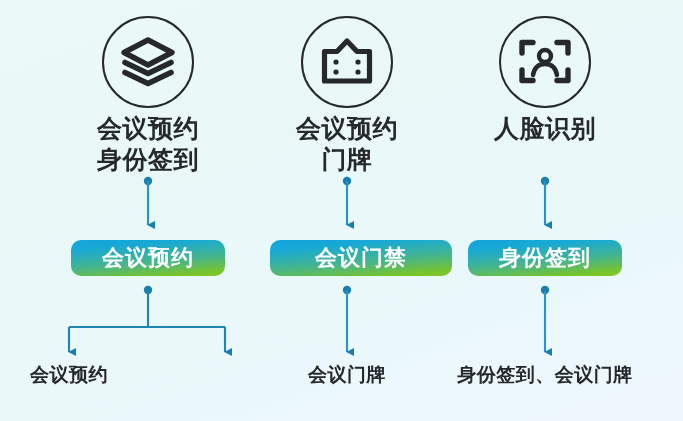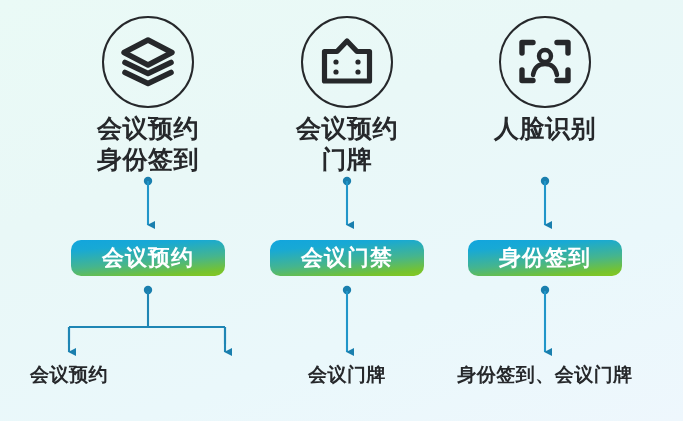--- a/index.html
+++ b/index.html
@@ -136,21 +136,21 @@
       <circle cx="16" cy="24" r="2.6" fill="#26282b"></circle>
       <circle cx="38" cy="24" r="2.6" fill="#26282b"></circle>
       <circle cx="16" cy="34" r="2.6" fill="#26282b"></circle>
       <circle cx="38" cy="34" r="2.6" fill="#26282b"></circle>
     </svg>
   </div>
   <div class="node-title" style="left:247px; top:114px; width:200px;">
     <div>会议预约</div>
     <div>门牌</div>
   </div>
-  <div class="pill" style="left:270px; top:240px; width:154px;">会议门禁</div>
+  <div class="pill" style="left:270px; top:240px; width:182px;">会议门禁</div>
   <div class="leaf-label" style="left:287px; top:362px; width:120px;text-align:center;">会议门牌</div>
 
   <div class="icon-circle" style="left:499px; top:16px;">
     <svg width="54" height="50" viewBox="0 0 54 50">
       <path d="M4 16 L4 5.5 L15 5.5" fill="none" stroke="#26282b" stroke-width="5.4" stroke-linecap="round" stroke-linejoin="round"></path>
       <path d="M39 5.5 L50 5.5 L50 16" fill="none" stroke="#26282b" stroke-width="5.4" stroke-linecap="round" stroke-linejoin="round"></path>
       <path d="M50 33 L50 43.5 L39 43.5" fill="none" stroke="#26282b" stroke-width="5.4" stroke-linecap="round" stroke-linejoin="round"></path>
       <path d="M15 43.5 L4 43.5 L4 33" fill="none" stroke="#26282b" stroke-width="5.4" stroke-linecap="round" stroke-linejoin="round"></path>
       <circle cx="27" cy="19" r="6" fill="none" stroke="#26282b" stroke-width="4.4"></circle>
       <path d="M15 38 C16.5 29.5, 22 27, 27 27 C32 27, 37.5 29.5, 39 38" fill="none" stroke="#26282b" stroke-width="4.4" stroke-linecap="round"></path>

